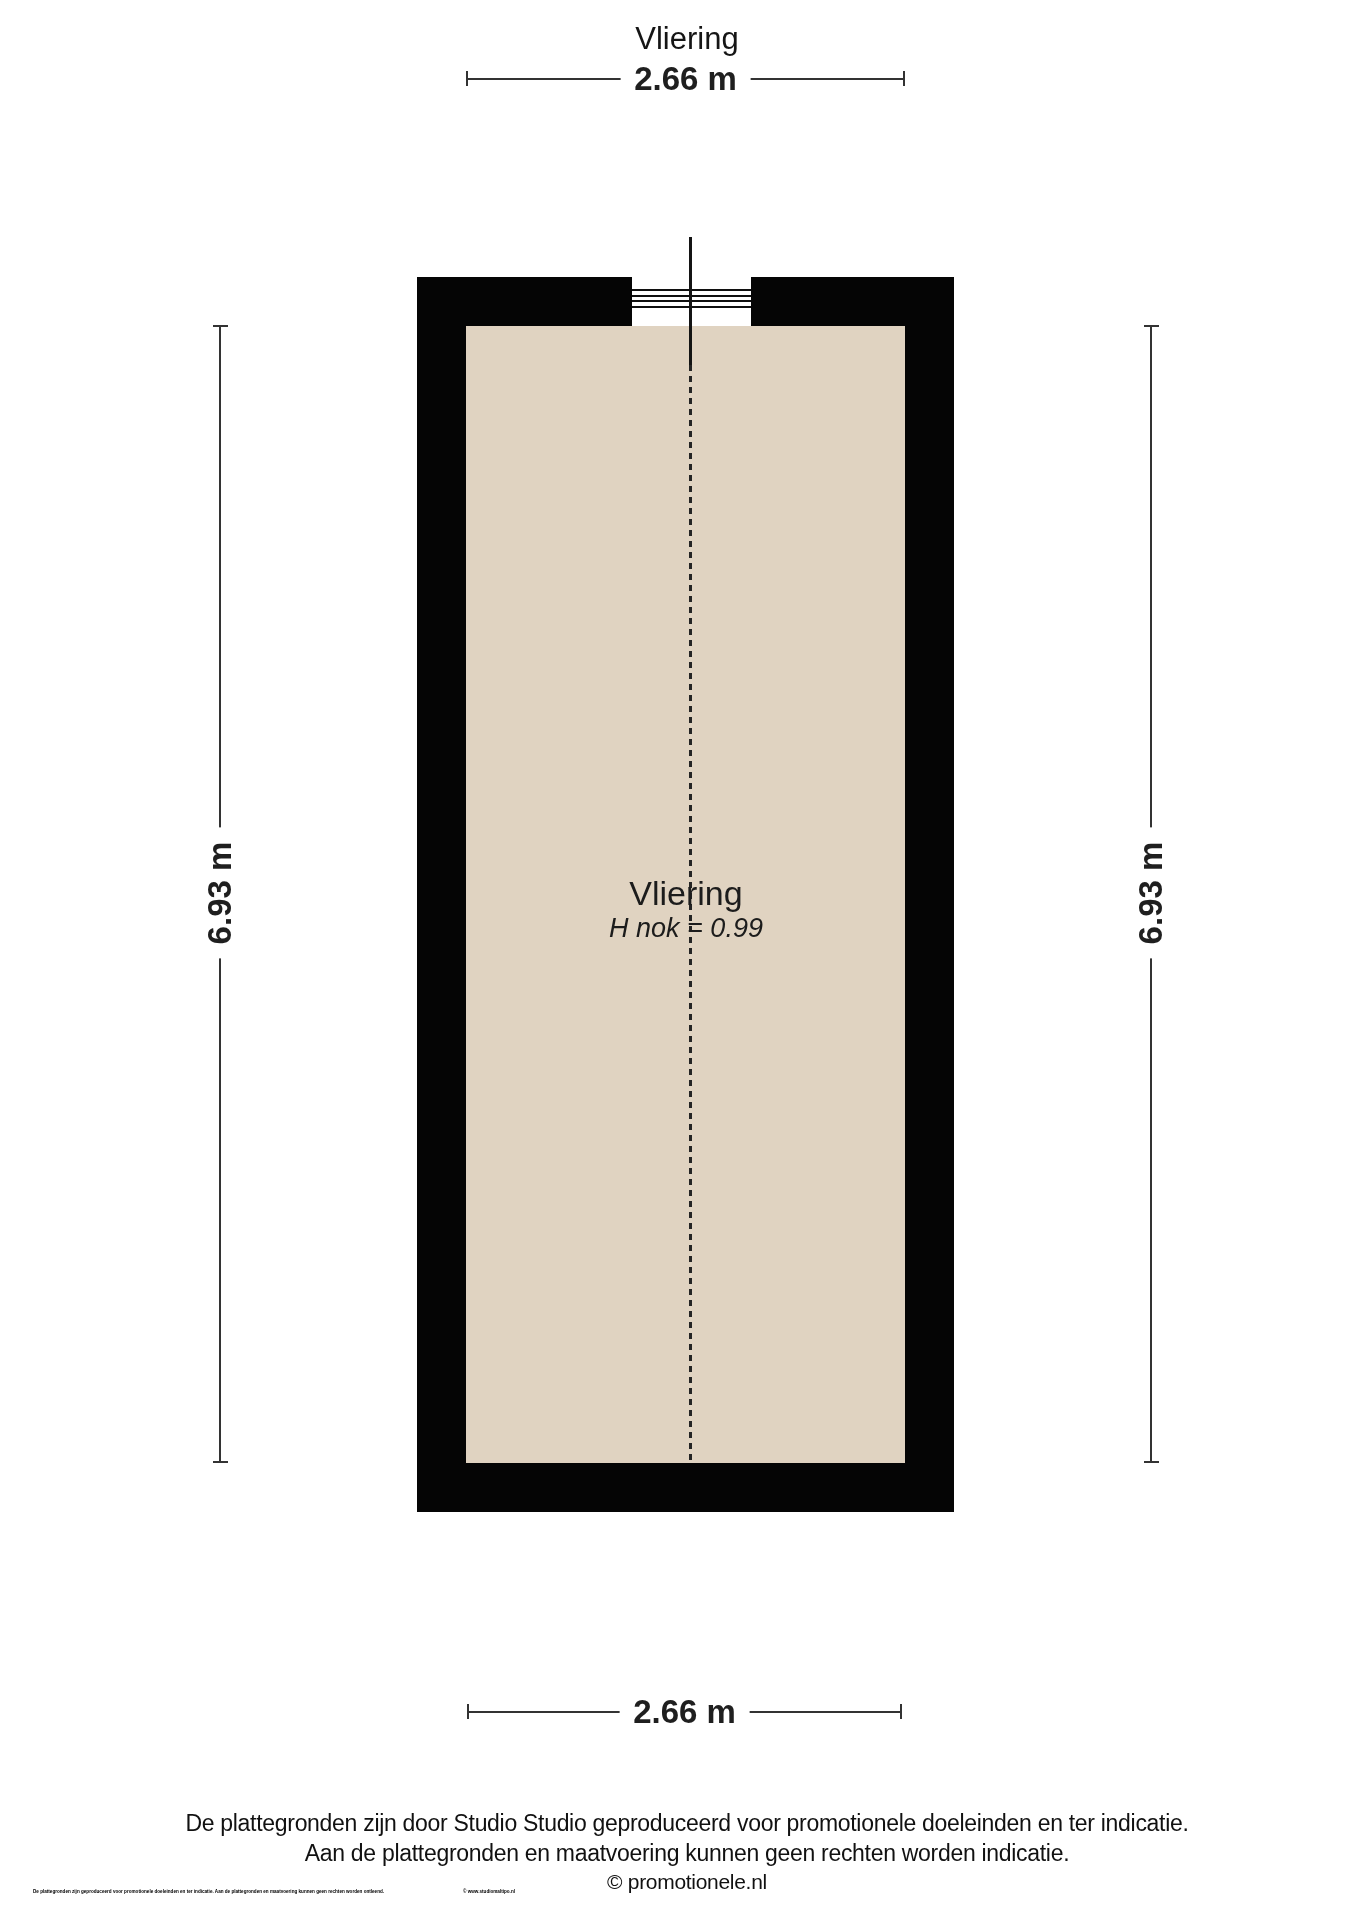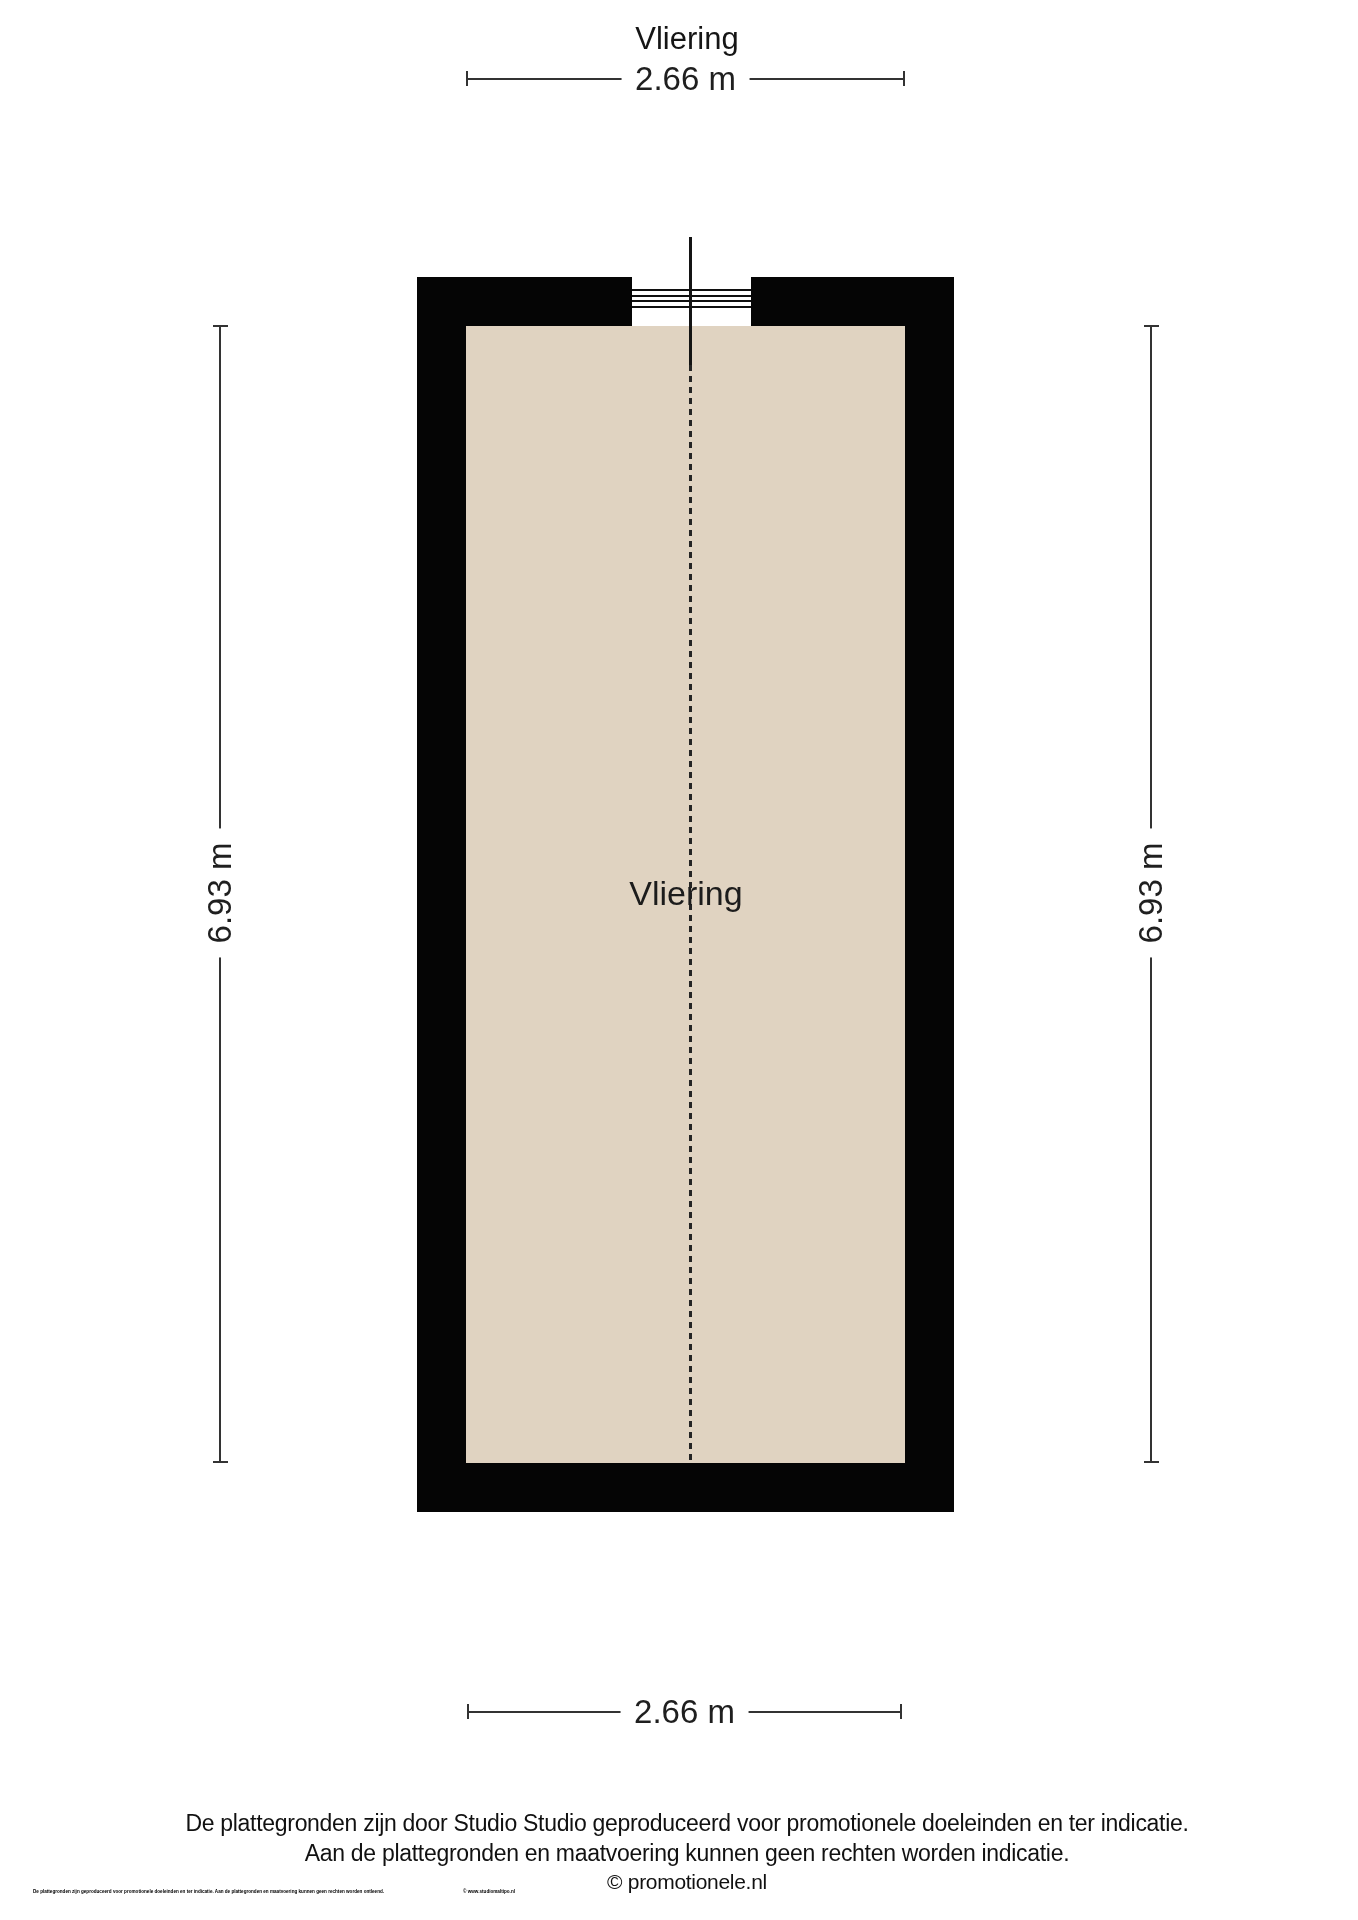--- a/index.html
+++ b/index.html
@@ -10,21 +10,21 @@
     font-family:"Liberation Sans", sans-serif;
     color:#1a1a1a;
     overflow:hidden;
     margin-left:8px;
   }
   
   .page-title{
     position:absolute;top:22px;left:0;width:100%;
     text-align:center;font-size:31px;line-height:34px;color:#151515;
   }
-  .dim{position:absolute;}
+  .dim{position:absolute;font-weight:bold;}
   .dim .hline{position:absolute;left:0;right:0;top:7px;height:2px;background:#333;}
   .dim .tick-v{position:absolute;top:0;width:2px;height:15px;background:#333;}
   .dim .tick-v.t-left{left:0;}
   .dim .tick-v.t-right{right:0;}
   .dim .vline{position:absolute;top:0;bottom:0;left:6px;width:2px;background:#333;}
   .dim .tick-h{position:absolute;left:0;width:15px;height:2px;background:#333;}
   .dim .tick-h.t-top{top:0;}
   .dim .tick-h.t-bottom{bottom:0;}
   .dim-label{
     position:absolute;left:50%;top:8px;transform:translate(-50%,-50%);
@@ -114,20 +114,21 @@
 
   <div class="plan-wall"></div>
   <div class="plan-floor"></div>
   <div class="wall-opening"></div>
   <div class="wall-opening-hatch"></div>
   <div class="ridge-line-solid"></div>
   <div class="ridge-line-dotted"></div>
 
   <div class="room-labels">
     <div class="room-name">Vliering</div>
+    <div class="room-note">H nok = 0.99</div>
   </div>
 
   <div class="dim dim-bottom">
     <div class="hline"></div>
     <div class="tick-v t-left"></div>
     <div class="tick-v t-right"></div>
     <div class="dim-label">2.66 m</div>
   </div>
 
   <div class="footer">

